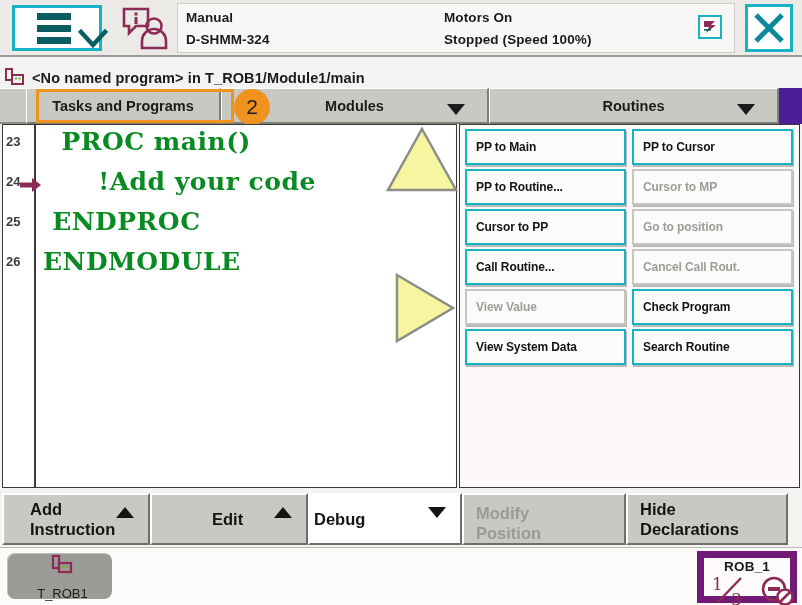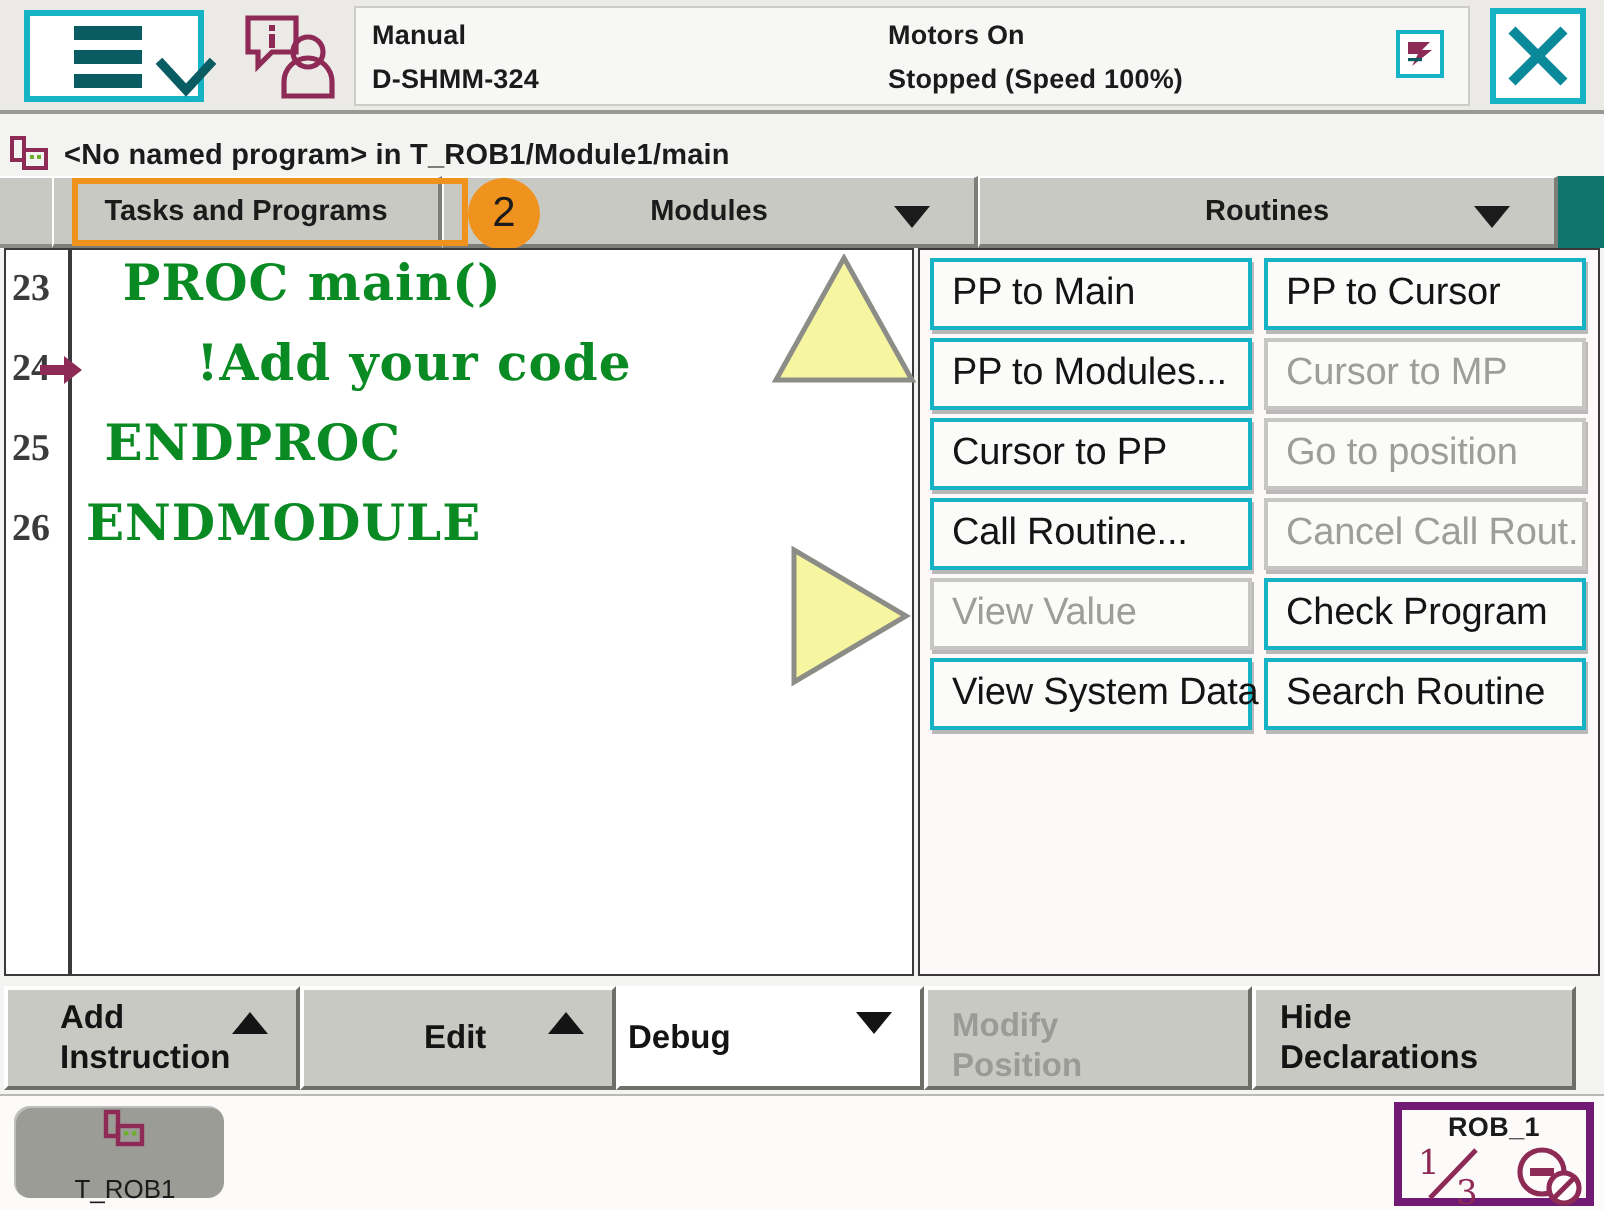--- a/index.html
+++ b/index.html
@@ -62,21 +62,21 @@
   }
   .prog-icon{margin-left:4px;width:22px;height:22px;flex:0 0 auto;}
   .title-text{
     font-size:14.5px;font-weight:bold;color:#1b1b1b;margin-left:6px;
     white-space:nowrap;letter-spacing:0.1px;
   }
 
   
   .tabbar{
     position:absolute;left:0;top:88px;width:802px;height:36px;
-    display:flex;align-items:stretch;background:#0f766e;
+    display:flex;align-items:stretch;background:#4c1d95;
   }
   .tabspacer{width:26px;flex:0 0 auto;background:#c9c9c4;
     border-top:1px solid #ffffff;border-bottom:2px solid #8d8d88;}
   .tab{
     position:relative;flex:0 0 auto;box-sizing:border-box;
     background:#c9c9c4;
     border-top:1px solid #fdfdfd;
     border-left:1px solid #fdfdfd;
     border-right:2px solid #7e7e79;
     border-bottom:2px solid #7e7e79;
@@ -109,22 +109,22 @@
     overflow:hidden;
   }
   .gutter{
     position:absolute;left:0;top:0;width:33px;height:100%;
     background:#ffffff;border-right:2px solid #3a3a3a;box-sizing:border-box;
   }
   .codelines{position:absolute;left:0;top:0;width:100%;}
   .cl{position:relative;height:40px;}
   .lnum{
     position:absolute;left:3px;top:9px;width:28px;
-    font-family:Liberation Serif, serif;
-    font-size:19px;color:#3b3b3b;font-weight:bold;
+    font-family:Liberation Sans, sans-serif;
+    font-size:13px;color:#3b3b3b;font-weight:bold;
   }
   .ctext{
     position:absolute;left:40px;top:2px;
     font-family:"DejaVu Serif", serif;
     font-size:25px;font-weight:bold;color:#0a8a23;
     white-space:pre;letter-spacing:0.5px;
   }
   .pp-arrow{position:absolute;left:17px;top:12px;width:22px;height:16px;}
 
   .rightpanel{
@@ -132,21 +132,21 @@
     background:#fdf9f8;border:1px solid #3a3a3a;box-sizing:border-box;
     padding:4px 5px 0 5px;
   }
   .btngrid{display:flex;flex-wrap:wrap;gap:4px 6px;}
   .pbtn{
     width:161px;height:36px;box-sizing:border-box;
     border:2px solid #16b3c4;
     background:#fbfbfa;
     display:flex;align-items:center;
     padding-left:9px;
-    font-size:19px;font-weight:normal;color:#141414;
+    font-size:12px;font-weight:bold;color:#141414;
     box-shadow:1px 2px 0 rgba(120,120,120,0.5);
     white-space:nowrap;letter-spacing:-0.1px;
   }
   .pbtn.disabled{
     border:2px solid #c6c6c2;color:#9d9d9a;background:#fbfbfa;
   }
 
   
   .toolbar{
     position:absolute;left:2px;top:493px;width:798px;height:52px;
@@ -182,21 +182,21 @@
   .taskchip{
     position:absolute;left:7px;top:5px;width:105px;height:46px;
     background:#9c9c97;border-radius:8px;box-sizing:border-box;
     display:flex;align-items:center;padding-left:6px;gap:5px;
     box-shadow:inset 1px 1px 0 rgba(255,255,255,0.35);
     flex-direction:column;
   }
   .taskchip .tlbl{font-size:13px;color:#1b1b1b;line-height:16px;white-space:pre-line;}
   .robchip{
     position:absolute;left:697px;top:3px;width:100px;height:52px;
-    border:4px solid #701a75;background:#fdfafa;box-sizing:border-box;
+    border:7px solid #701a75;background:#fdfafa;box-sizing:border-box;
   }
   .robchip .rname{
     position:absolute;left:0;right:0;top:1px;text-align:center;
     font-size:13.5px;font-weight:bold;color:#1b1b1b;letter-spacing:0.2px;
   }
 
   
   .yarrow{position:absolute;pointer-events:none;}
 </style>
 </head>
@@ -334,21 +334,21 @@
           <span class="ctext">ENDMODULE</span>
         </div>
 
       </div>
     </div>
 
     <div class="rightpanel">
       <div class="btngrid">
         <div class="pbtn">PP to Main</div>
         <div class="pbtn">PP to Cursor</div>
-        <div class="pbtn">PP to Modules...</div>
+        <div class="pbtn">PP to Routine...</div>
         <div class="pbtn disabled">Cursor to MP</div>
         <div class="pbtn">Cursor to PP</div>
         <div class="pbtn disabled">Go to position</div>
         <div class="pbtn">Call Routine...</div>
         <div class="pbtn disabled">Cancel Call Rout.</div>
         <div class="pbtn disabled">View Value</div>
         <div class="pbtn">Check Program</div>
         <div class="pbtn">View System Data</div>
         <div class="pbtn">Search Routine</div>
       </div>

